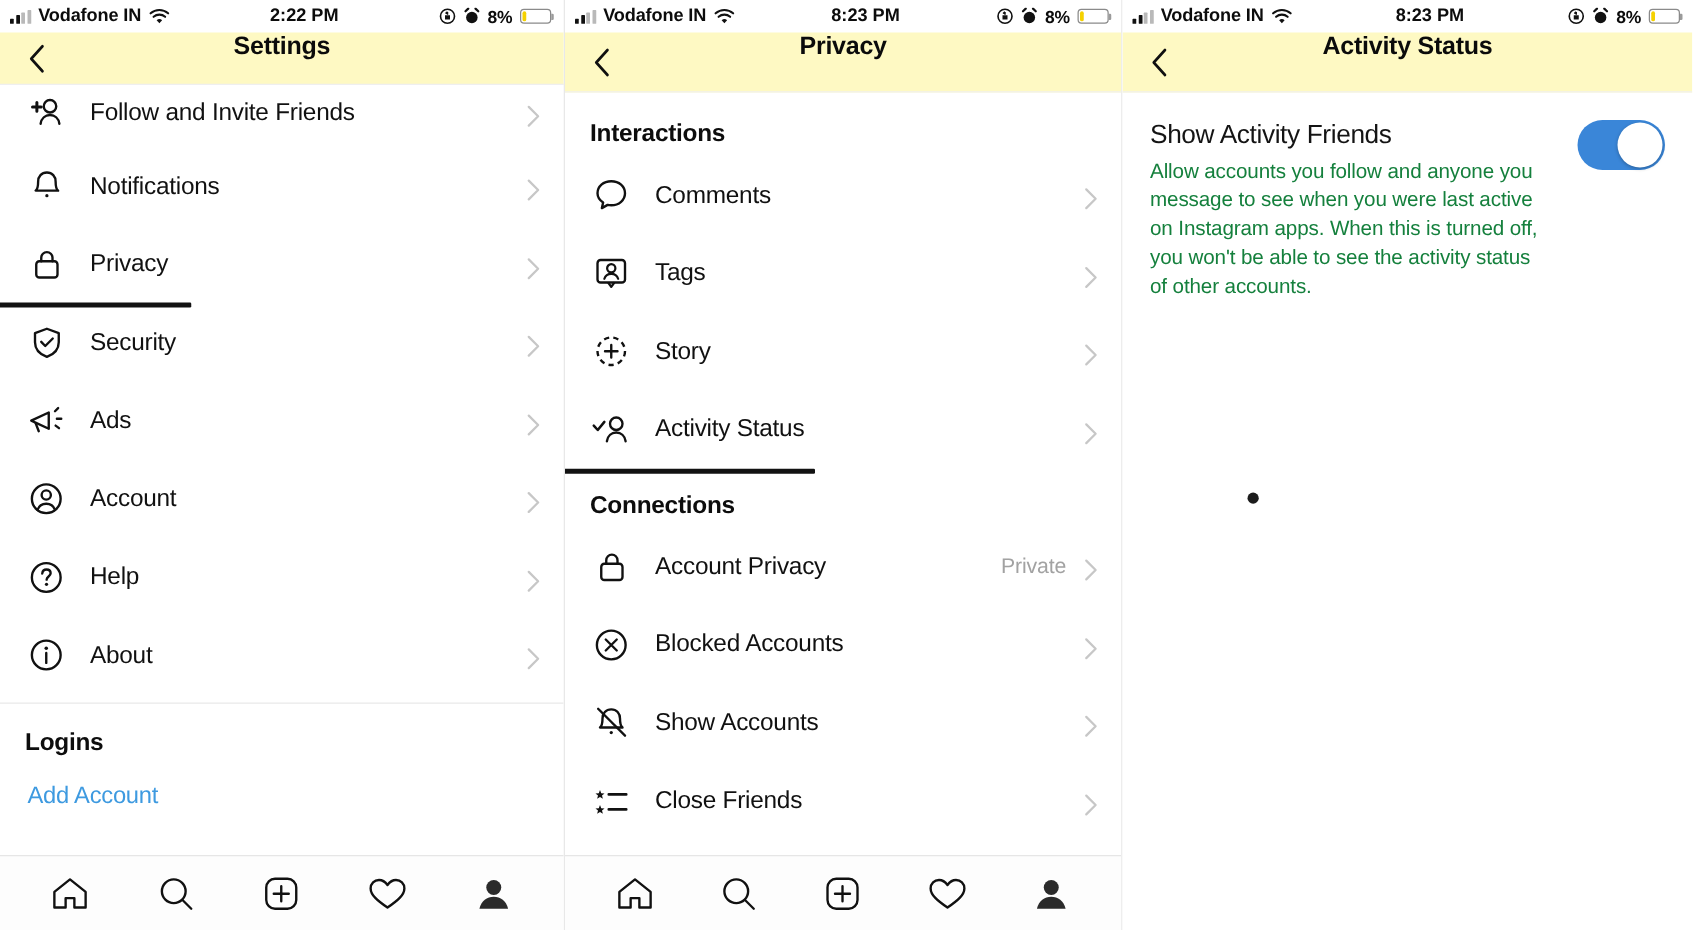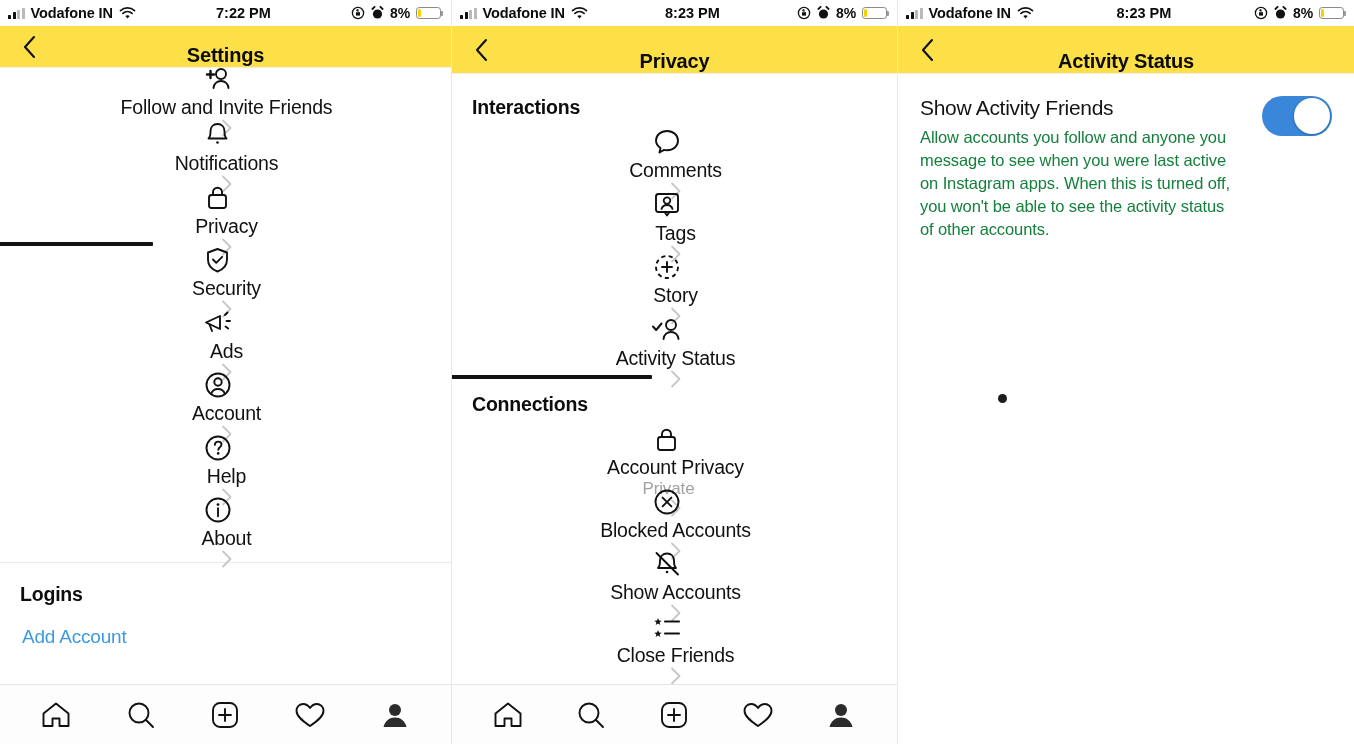--- a/index.html
+++ b/index.html
@@ -70,24 +70,24 @@
     background: #f5d100;
     border-radius: 1.6px;
   }
   .pct { font-size: 14px; font-weight: bold; }
 
   
   .navbar {
     flex: 0 0 auto;
     height: 42px;
     display: flex;
-    align-items: flex-end;
+    align-items: flex-start;
     position: relative;
     border-bottom: 1px solid #efefef;
-    background: #fde047;
+    background: #fef9c3;
   }
   .back-btn {
     position: absolute;
     left: 16px; top: 50%;
     transform: translateY(-50%);
     width: 26px; height: 26px;
     display: flex; align-items: center; justify-content: center;
     cursor: pointer;
   }
   .nav-title {
@@ -101,21 +101,20 @@
 
   
   .scroll { flex: 1 1 auto; overflow: hidden; position: relative; }
   .row {
     display: flex;
     align-items: center;
     height: 62.5px;
     padding: 0 18px 0 20px;
     position: relative;
     cursor: pointer;
-    flex-direction: column;
   }
   .row .ico {
     width: 34px; height: 34px;
     flex: 0 0 34px;
     display: flex; align-items: center; justify-content: center;
     margin-right: 18px;
   }
   .row .lbl {
     flex: 1 1 auto;
     font-size: 19.5px;
@@ -227,21 +226,21 @@
           </span>
         <span class="carrier">Vodafone IN</span>
         <span>
           <svg width="17" height="13" viewBox="0 0 17 13">
               <path d="M8.5 11.6 6.3 9.1a3.4 3.4 0 0 1 4.4 0z" fill="#111"></path>
               <path d="M3.9 6.4a7 7 0 0 1 9.2 0" stroke="#111" stroke-width="1.7" fill="none" stroke-linecap="round"></path>
               <path d="M1.5 3.6a10.6 10.6 0 0 1 14 0" stroke="#111" stroke-width="1.7" fill="none" stroke-linecap="round"></path>
             </svg>
         </span>
       </div>
-      <div class="sb-mid">7:22 PM</div>
+      <div class="sb-mid">2:22 PM</div>
       <div class="sb-right">
         <span>
           <svg width="14" height="14" viewBox="0 0 14 14">
               <circle cx="7" cy="7" r="5.6" stroke="#111" stroke-width="1.3" fill="none"></circle>
               <path d="M7 3.6v2.2M5.4 4.8 7 3.4" stroke="#111" stroke-width="1.2" fill="none"></path>
               <path d="M5 6.2h4v3.4H5z" fill="#111"></path>
             </svg>
         </span>
         <span>
           <svg width="13" height="14" viewBox="0 0 13 14">

